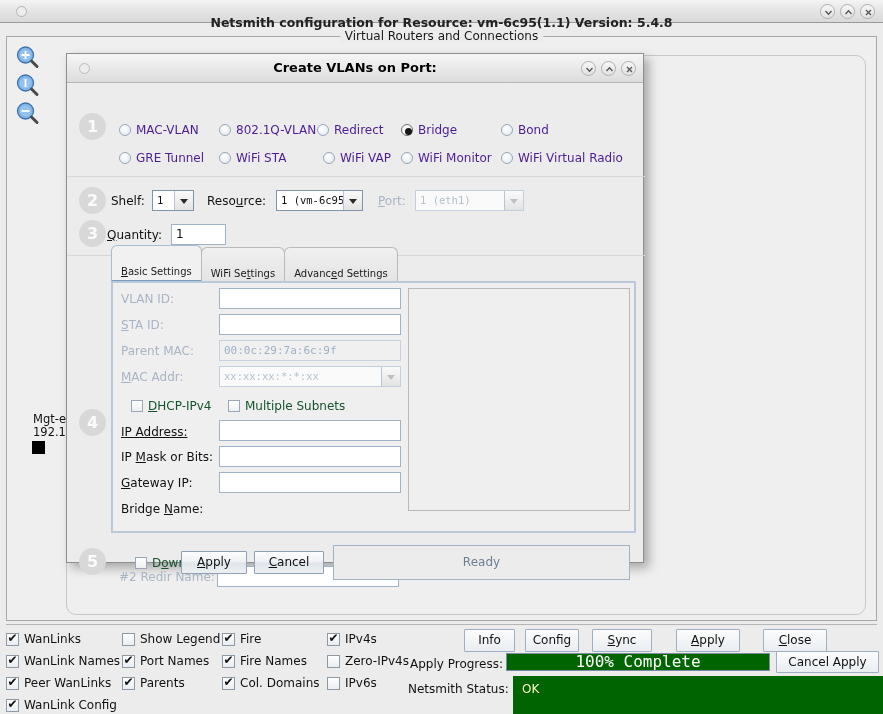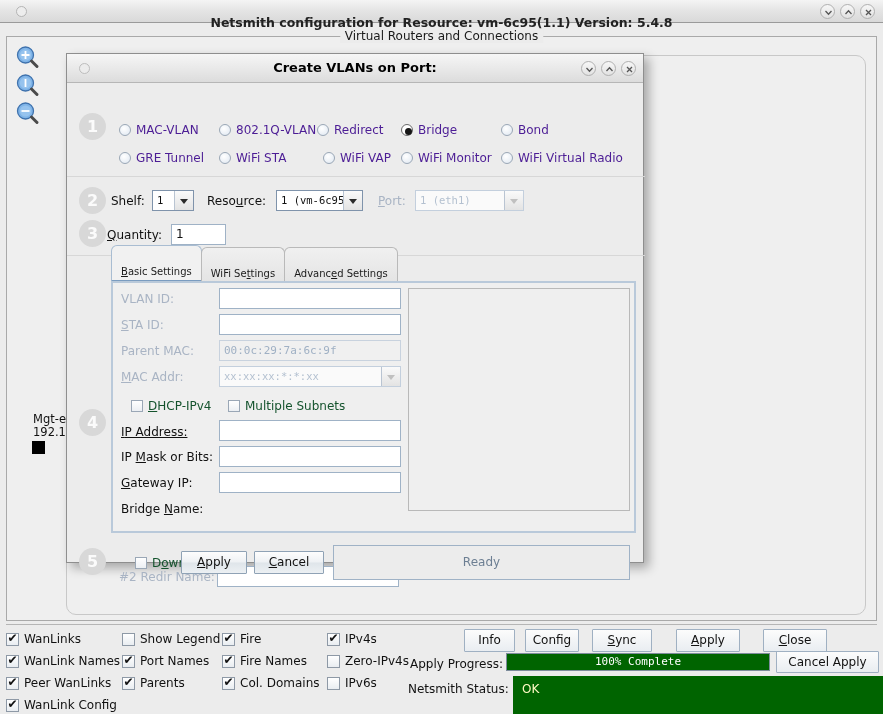--- a/index.html
+++ b/index.html
@@ -235,21 +235,21 @@
   }
   .bchk.on .box::after {
     content: "\2714"; position: absolute; left: 0.5px; top: -3px;
     font-size: 12px; color: #111; line-height: 15px;
   }
   .bchk .lbl { font-size: 12px; color: #111; }
 
   .progbar {
     position: absolute; left: 506px; top: 653px; width: 264px; height: 18px;
     border: 1px solid #7d8c9c; background: #006400;
-    color: #fff; font-size: 11px; text-align: center; line-height: 16px;
+    color: #fff; font-size: 16px; text-align: center; line-height: 16px;
     font-family: "DejaVu Sans Mono","Liberation Mono",monospace;
   }
   .statusbox {
     position: absolute; left: 513px; top: 676px; width: 370px; height: 38px;
     background: #006400; color: #fef9c3; font-size: 12px;
     padding: 6px 0 0 9px;
   }
   .bottom-divider { position: absolute; left: 6px; top: 0px; width: 871px; height: 2px; border-top: 1px solid #b5b5b5; }
 </style>
 </head>

